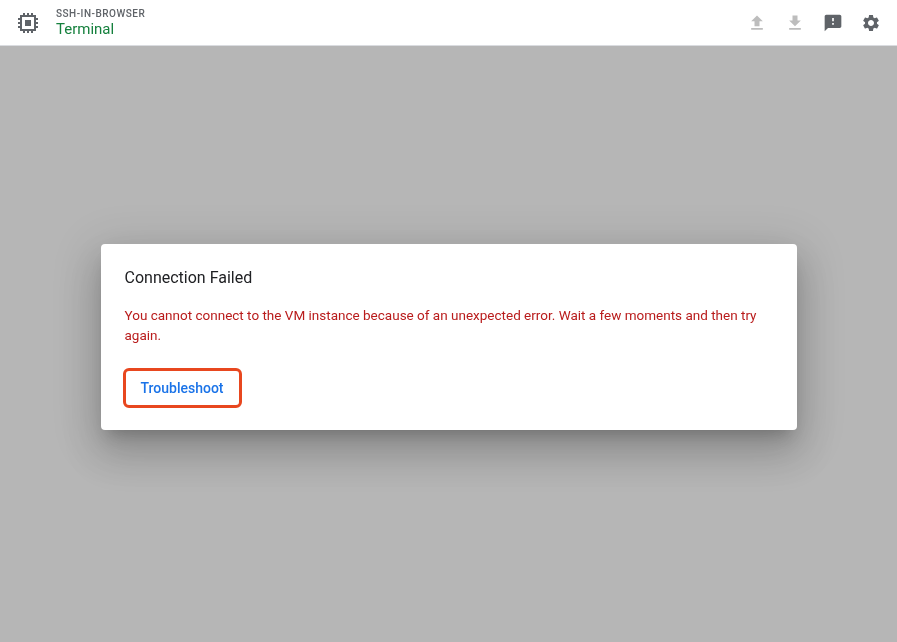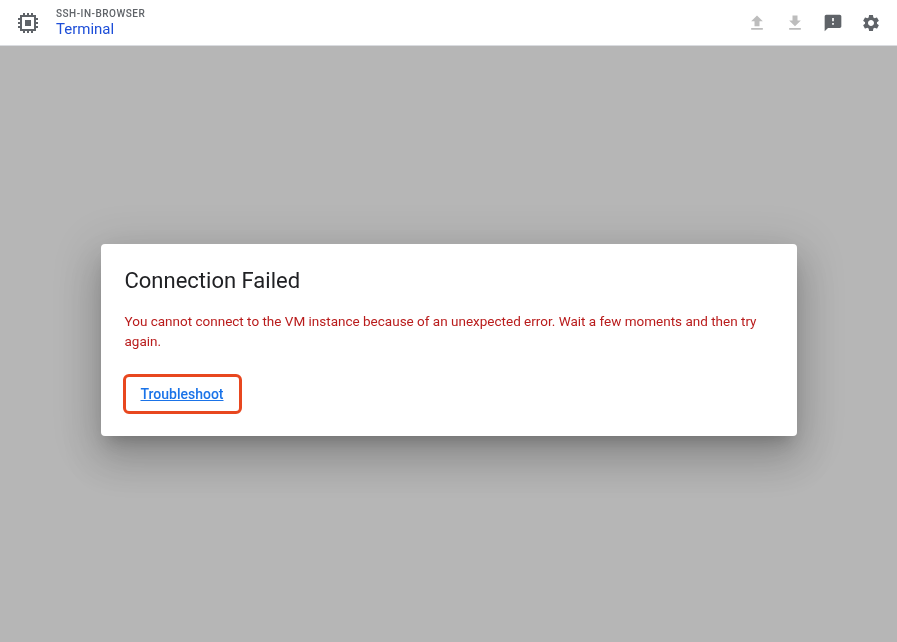--- a/index.html
+++ b/index.html
@@ -39,21 +39,21 @@
       line-height: 1.2;
     }
     .header-subtitle {
       font-size: 10px;
       color: #5f6368;
       letter-spacing: 0.5px;
       font-weight: 500;
     }
     .header-title {
       font-size: 15px;
-      color: #1d4ed8;
+      color: #15803d;
       font-weight: 400;
     }
     .header-right {
       margin-left: auto;
       display: flex;
       align-items: center;
       gap: 18px;
     }
     .toolbar-icon {
       width: 20px;
@@ -82,21 +82,21 @@
     }
     .dialog {
       background: #ffffff;
       width: 696px;
       margin-top: 198px;
       border-radius: 4px;
       padding: 24px;
       box-shadow: 0 24px 38px 3px rgba(0,0,0,0.14), 0 9px 46px 8px rgba(0,0,0,0.12), 0 11px 15px -7px rgba(0,0,0,0.2);
     }
     .dialog-title {
-      font-size: 22px;
+      font-size: 16px;
       color: #202124;
       font-weight: 400;
       margin-bottom: 18px;
     }
     .dialog-message {
       font-size: 13.5px;
       color: #b91c1c;
       margin-bottom: 24px;
       line-height: 1.5;
     }
@@ -112,21 +112,20 @@
       font-size: 14px;
       color: #1a73e8;
       cursor: pointer;
       font-family: inherit;
       border-radius: 4px;
       font-weight: 500;
     }
     .highlighted {
       outline: 3px solid #e8471f;
       outline-offset: -1px;
-      text-decoration: underline;
     }
   </style>
 </head>
 <body>
 
 <div class="header">
   <div class="header-left">
     <span class="chip-icon">
       <svg viewBox="0 0 24 24" width="24" height="24">
         <path fill="#5f6368" d="M6 4h12v2h-2v2h2v2h-2v2h2v2h-2v2h2v2H6v-2h2v-2H6v-2h2v-2H6V8h2V6H6V4zm3 3v10h6V7H9zm2 2h2v6h-2V9z" opacity="0"></path>

